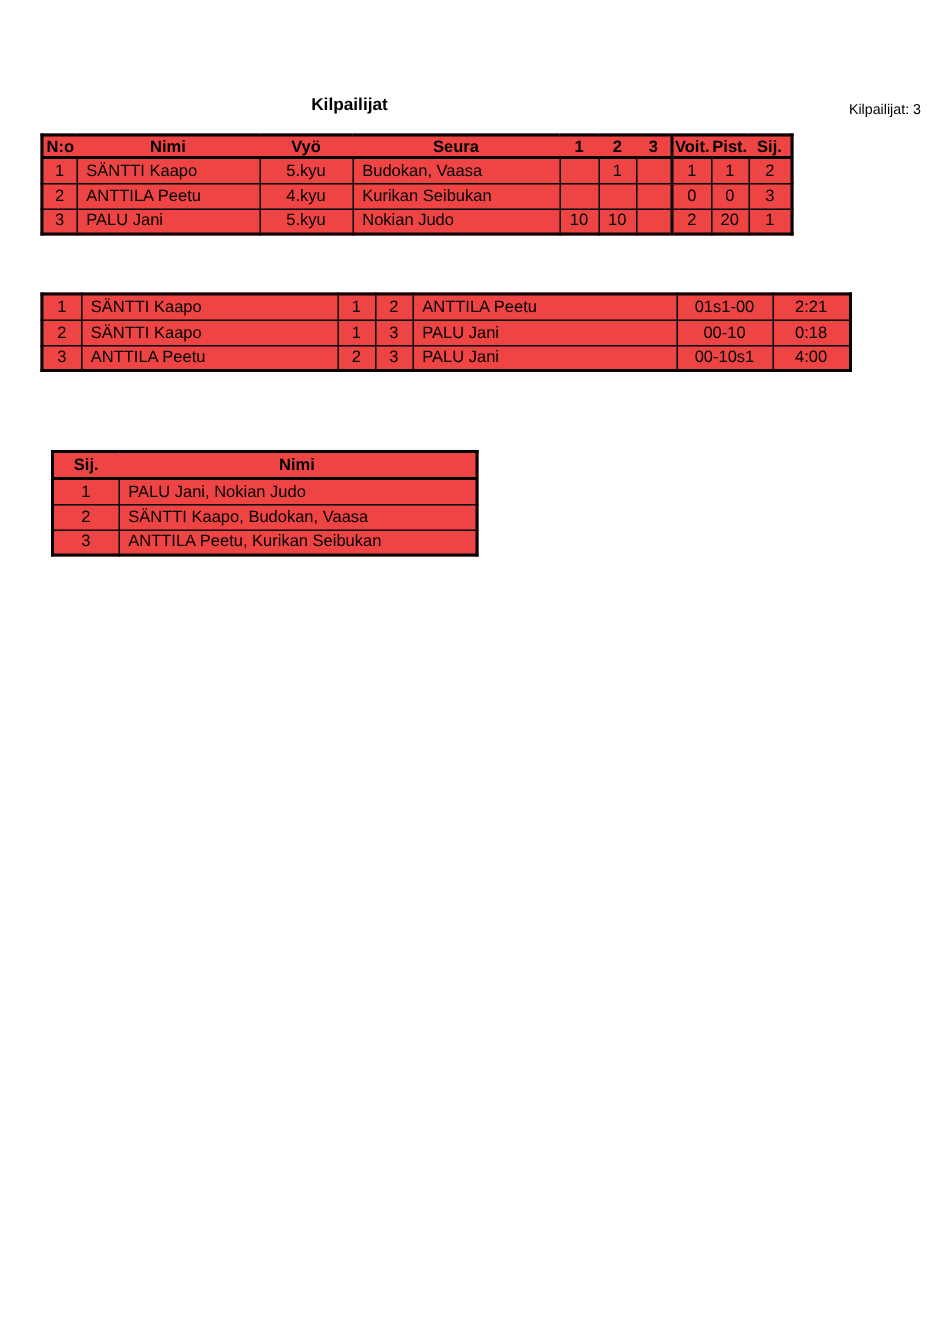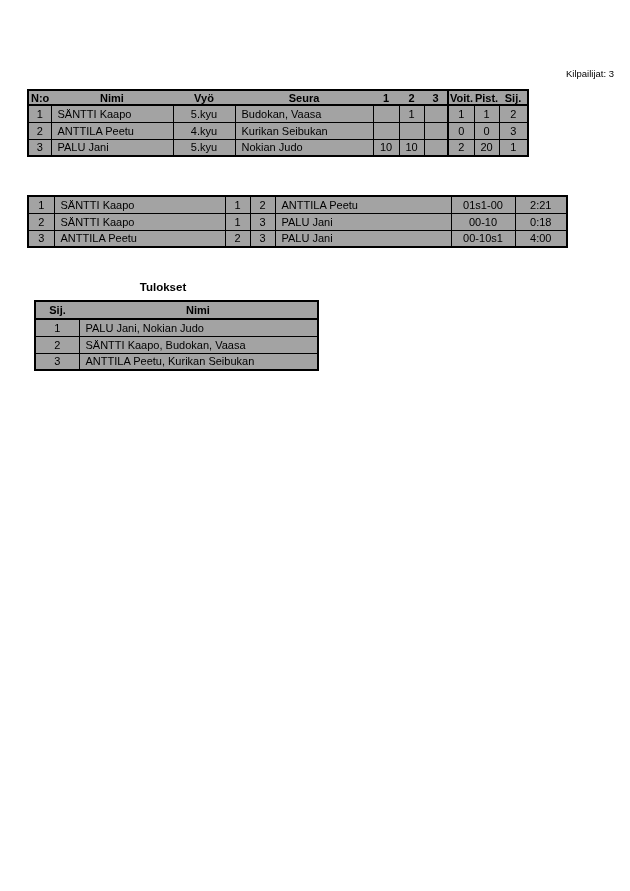--- a/index.html
+++ b/index.html
@@ -23,21 +23,21 @@
   #lbl-ottelut     { top: 176px; left: 198px; }
   #lbl-tulokset    { top: 281px; left: 63px;  }
   .count-label {
     position: absolute; top: 68px; right: 16px; font-size: 9.5px;
   }
   .tbl-wrap { position: absolute; }
   #t1 { top: 89px;  left: 27px; }
   #t2 { top: 195px; left: 27px; }
   #t3 { top: 300px; left: 34px; }
 
-  table { border-collapse: collapse; table-layout: fixed; border: 2px solid #000; background: #a3a3a3; }
+  table { border-collapse: collapse; table-layout: fixed; border: 2px solid #000; background: #ef4444; }
   th {
     font-size: 11px; font-weight: bold; padding: 0; height: 15px;
     border: none; border-bottom: 2px solid #000;
     vertical-align: middle; white-space: nowrap; overflow: visible;
   }
   td {
     font-size: 11px; padding: 0; height: 17px;
     border: 1px solid #000;
     text-align: center; vertical-align: middle; white-space: nowrap; overflow: hidden;
   }
@@ -45,20 +45,21 @@
   .al { text-align: left; padding-left: 6px; }
   .hl { text-align: left; padding-left: 2px; }
   .thick-l { border-left: 2px solid #000 !important; }
 </style>
 </head>
 <body>
 
 <div class="page">
 
 
+  <div class="section-label" id="lbl-kilpailijat">Kilpailijat</div>
   <div class="count-label">Kilpailijat: 3</div>
 
   <div class="tbl-wrap" id="t1">
     <table>
       <colgroup>
         <col style="width:23px">
           <col style="width:122px">
           <col style="width:62px">
           <col style="width:138px">
         <col style="width:26px">
@@ -158,21 +159,20 @@
         <td>2</td>
         <td>3</td>
         <td class="al">PALU Jani</td>
         <td>00-10s1</td>
         <td>4:00</td>
       </tr>
     </tbody>
       </table>
   </div>
 
-  <div class="section-label" id="lbl-tulokset">Tulokset</div>
 
   <div class="tbl-wrap" id="t3">
     <table>
       <colgroup>
         <col style="width:44px">
           <col style="width:239px">
       </colgroup>
       <tbody>
           <tr>
         <th>Sij.</th>

